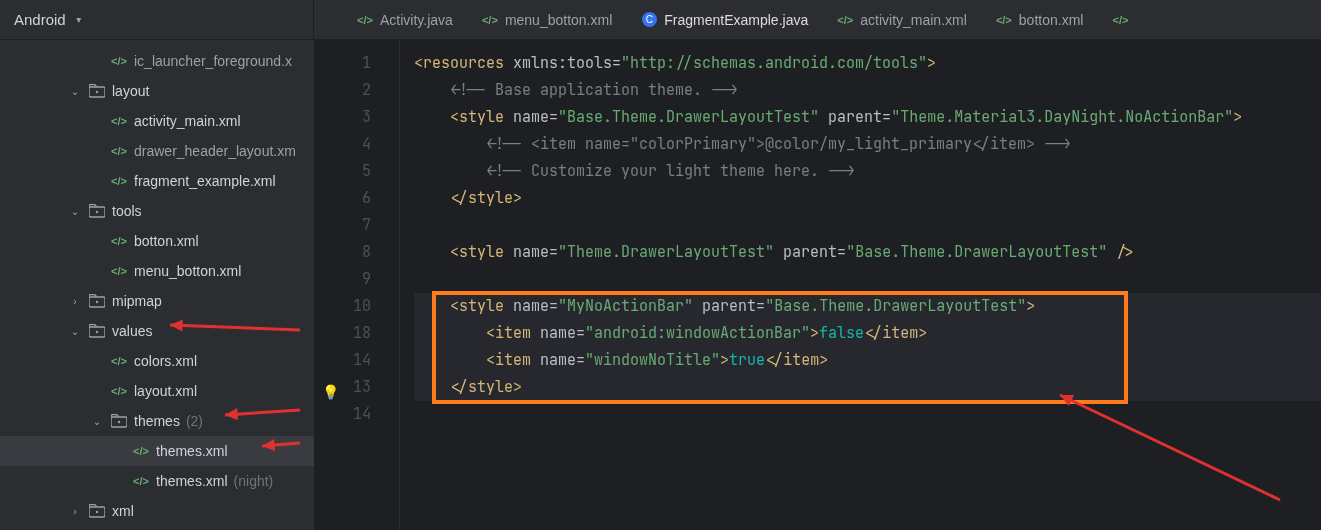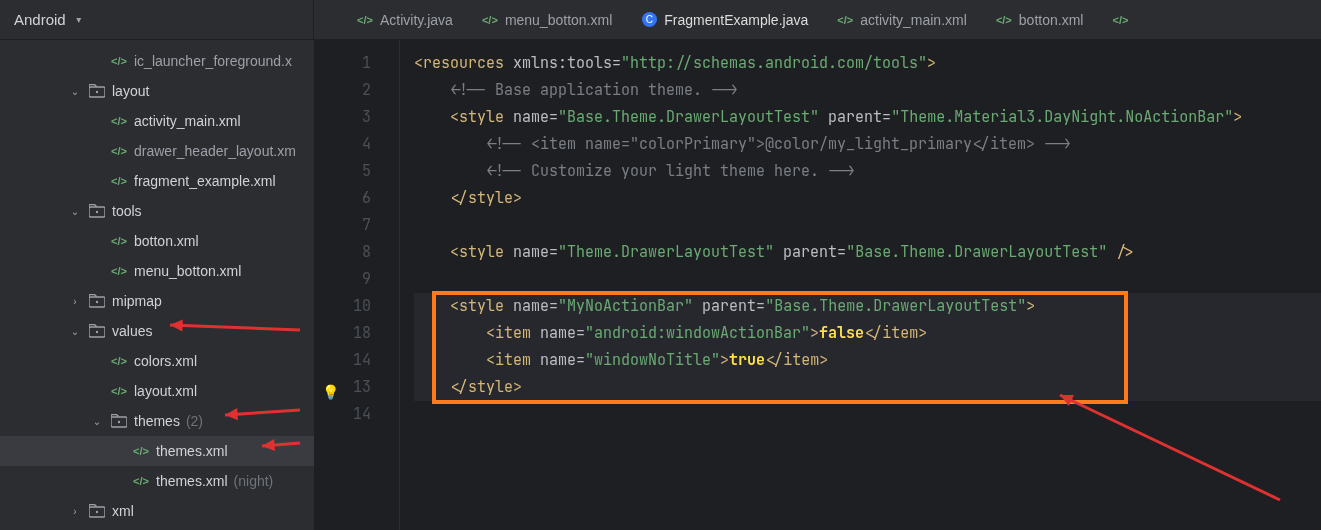--- a/index.html
+++ b/index.html
@@ -90,21 +90,21 @@
     padding: 10px 0 10px 14px;
     position: relative;
     flex: 1;
   }
   .code-line { height: 27px; white-space: pre; }
   .code-line.hl { background: #26282e; }
   .t-tag   { color: #d5b778; }
   .t-attr  { color: #bcbec4; }
   .t-str   { color: #6aab73; }
   .t-cmt   { color: #7a7e85; margin-top: 18px; }
-  .t-text  { color: #fde047; font-weight: bold; }
+  .t-text  { color: #14b8a6; }
   .t-punc  { color: #d5b778; }
   .caret {
     display: inline-block;
     width: 1px; height: 19px;
     background: #dcdcdc;
     vertical-align: middle;
   }
   .bulb {
     position: absolute;
     left: 8px;

